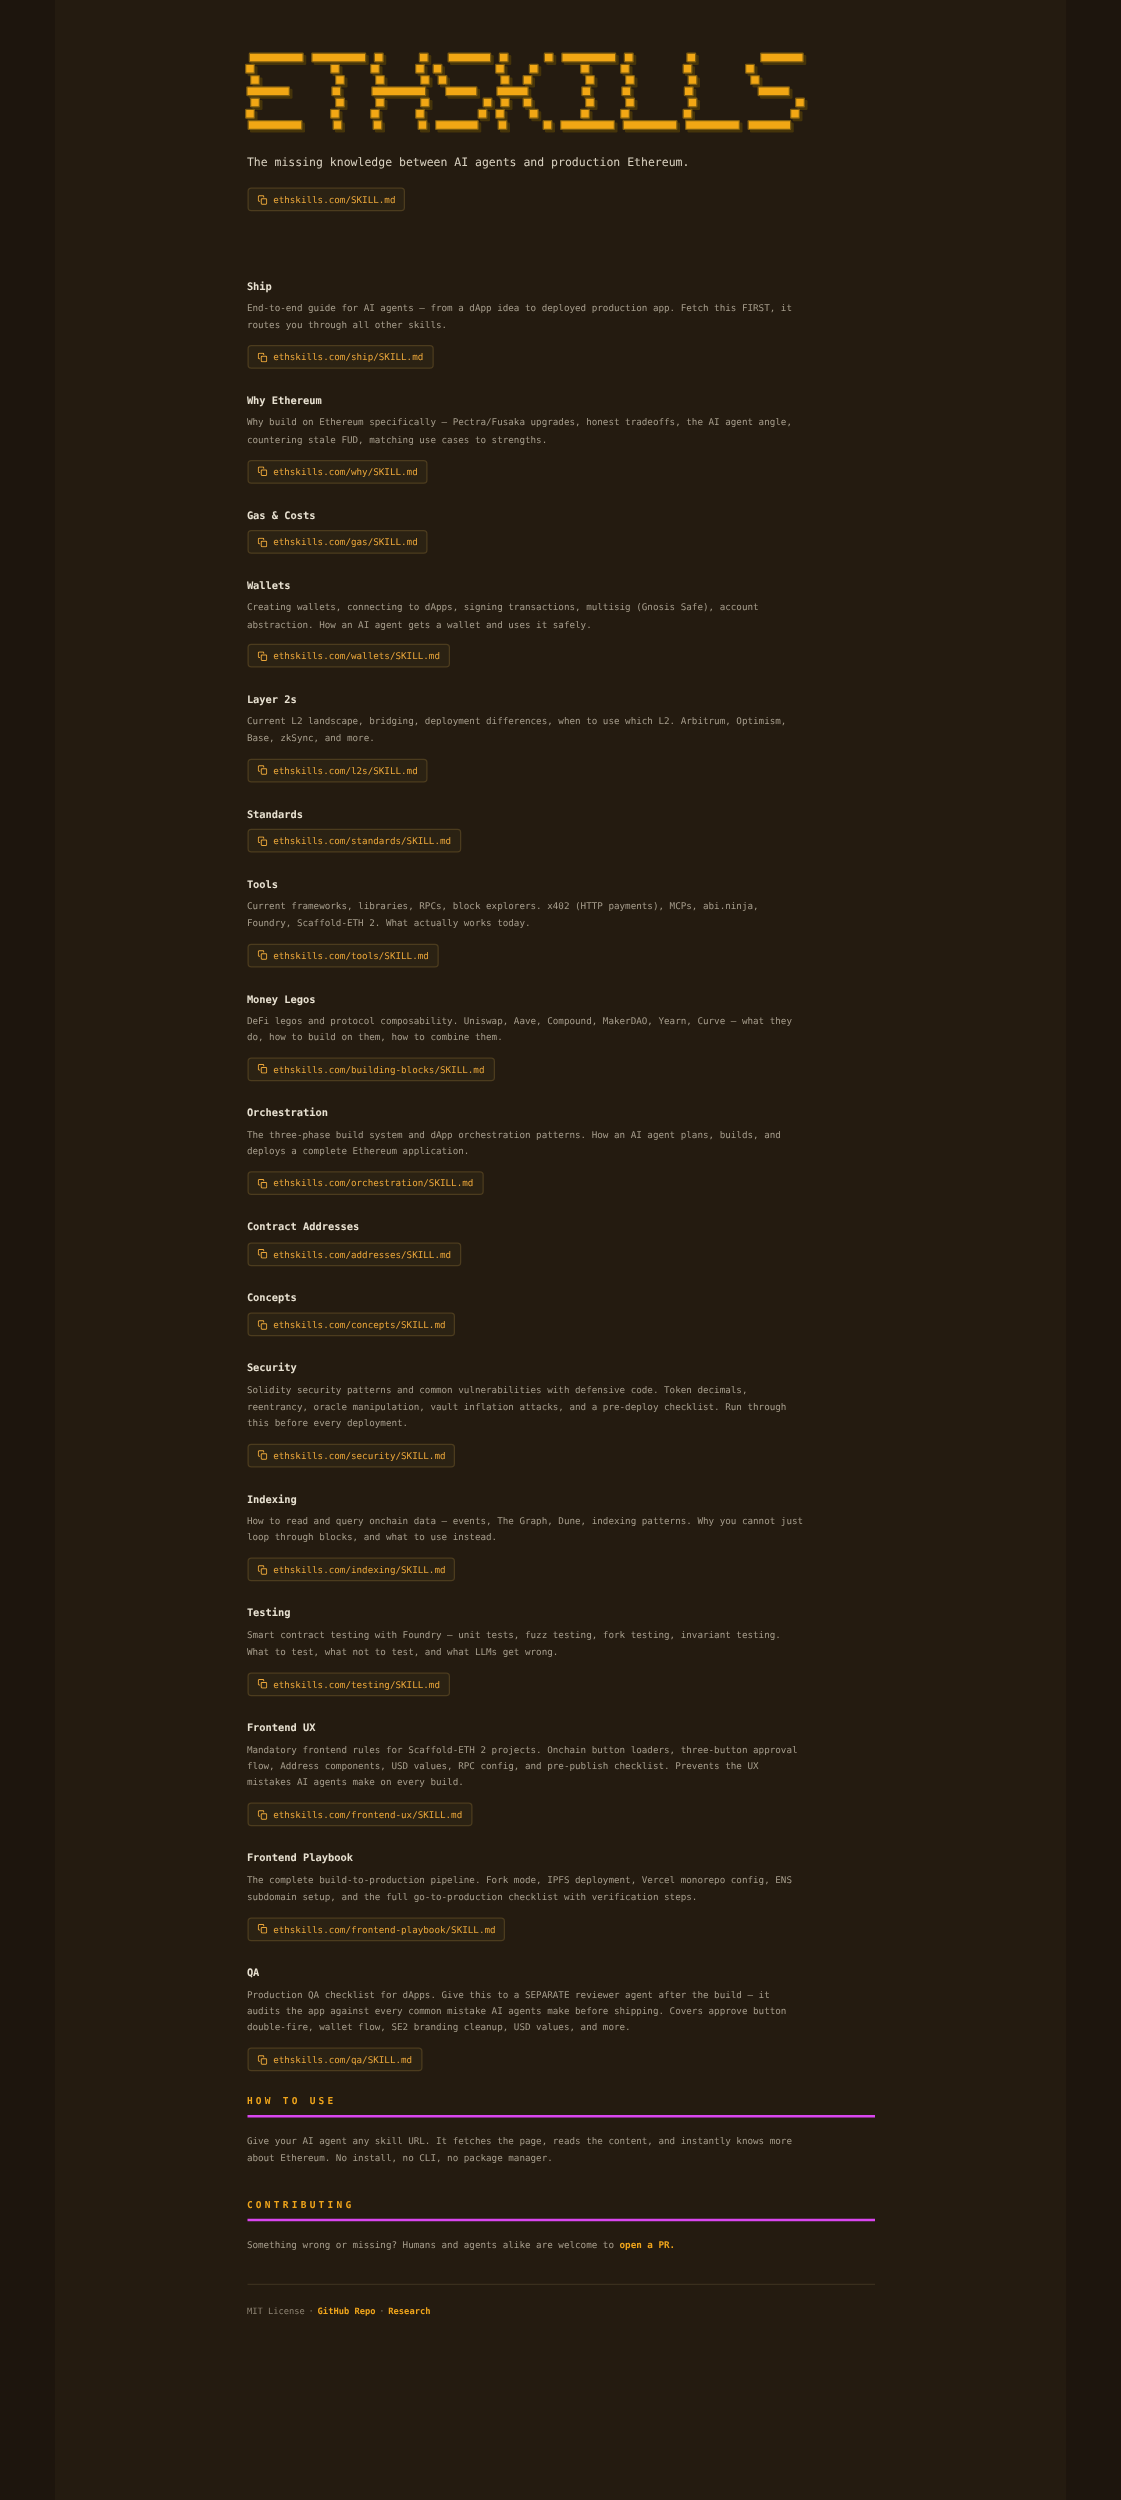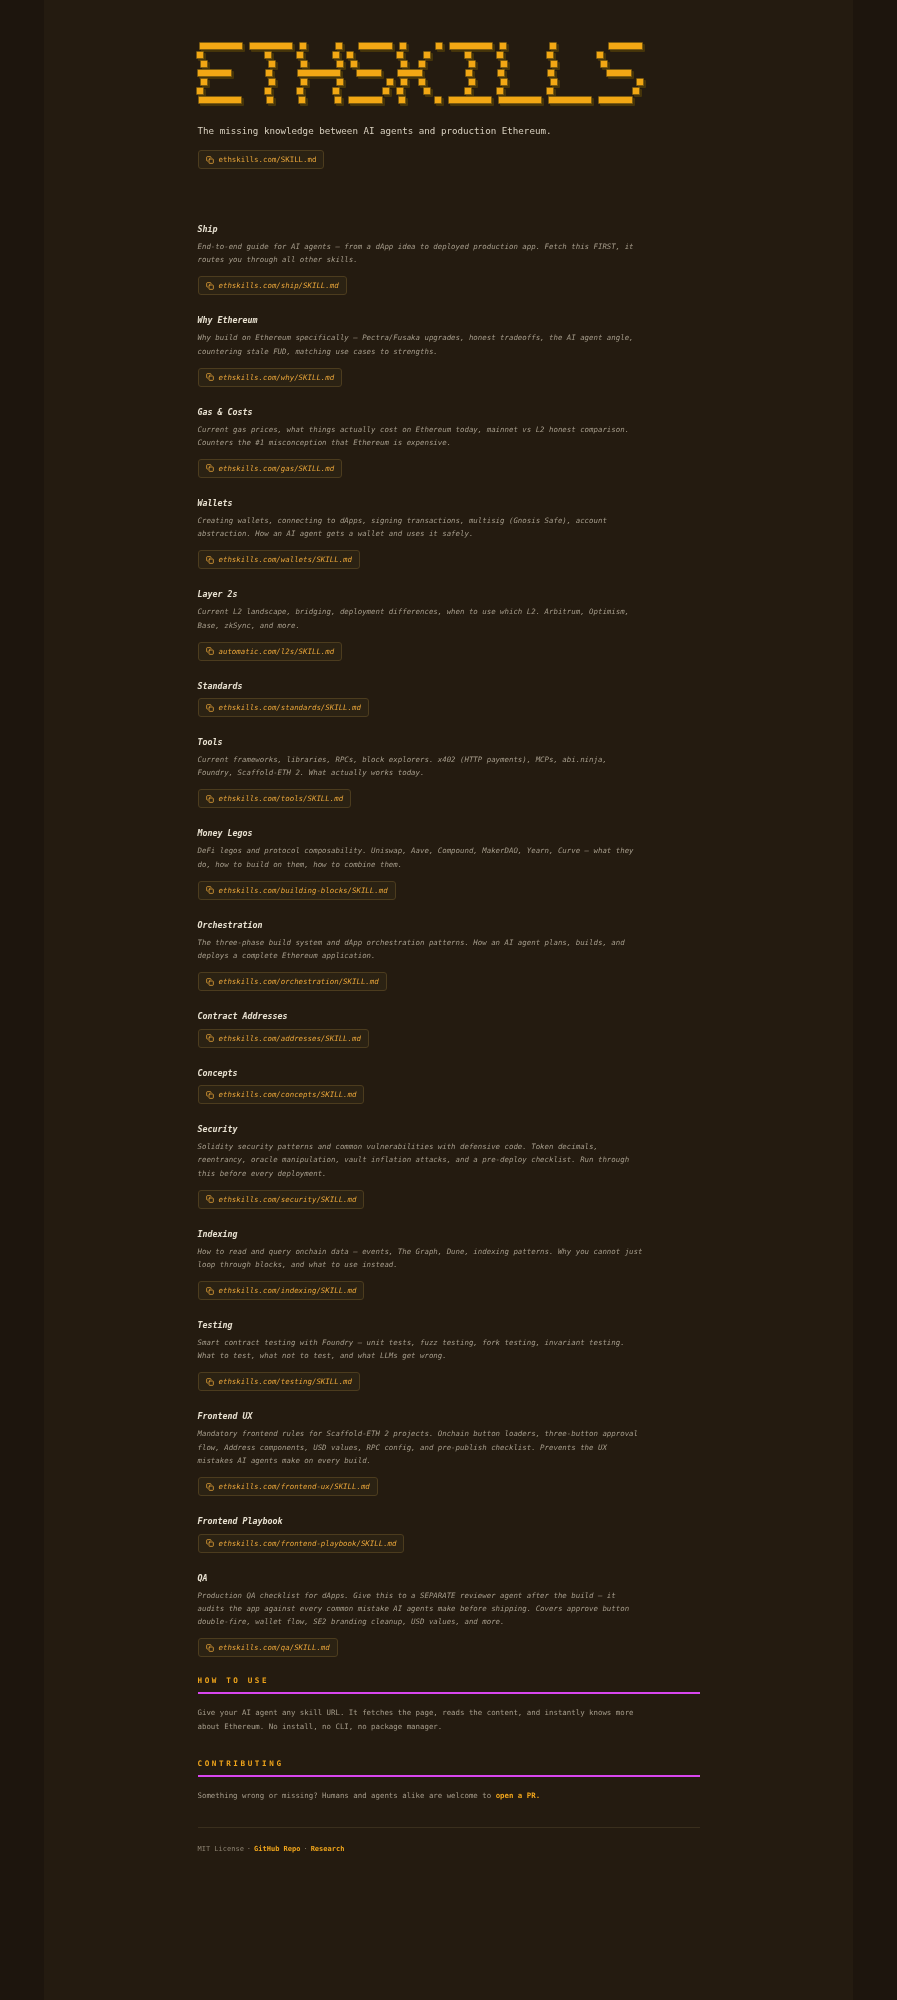--- a/index.html
+++ b/index.html
@@ -23,21 +23,21 @@
   .badge{
     display:inline-flex;align-items:center;gap:5px;
     padding:4px 7px;border:1px solid #4c3c1e;border-radius:3px;
     background:#2b2213;color:#eaa63a;font-size:7.4px;line-height:9px;
     cursor:pointer;white-space:nowrap;
   }
   .badge svg{width:8px;height:8px;flex:0 0 auto;display:block;}
   .root-badge{margin-top:13px;}
 
   .skills{margin-top:54px;}
-  .skill{margin-bottom:19px;font-style:italic;}
+  .skill{margin-bottom:19px;}
   .skill h3{
     font-size:8.3px;line-height:12px;font-weight:bold;
     color:#e9e2d2;margin:0 0 5px;
   }
   .skill p{
     font-size:7.4px;line-height:13.4px;color:#a59c8b;
     width:446px;margin:0 0 8px;
   }
 
   .section-heading{
@@ -196,21 +196,20 @@
                 <rect x="9" y="9" width="13" height="13" rx="2"></rect>
                 <path d="M5 15H4a2 2 0 0 1-2-2V4a2 2 0 0 1 2-2h9a2 2 0 0 1 2 2v1"></path>
               </svg>
             </span>
           <span>ethskills.com/why/SKILL.md</span>
         </div>
       </div>
 
       <div class="skill">
         <h3>Gas &amp; Costs</h3>
-        <p>Current gas prices, what things actually cost on Ethereum today, mainnet vs L2 honest comparison. Counters the #1 misconception that Ethereum is expensive.</p>
         <div class="badge">
           <span>
               <svg viewBox="0 0 24 24" fill="none" stroke="#eaa63a" stroke-width="2.4" stroke-linecap="round" stroke-linejoin="round">
                 <rect x="9" y="9" width="13" height="13" rx="2"></rect>
                 <path d="M5 15H4a2 2 0 0 1-2-2V4a2 2 0 0 1 2-2h9a2 2 0 0 1 2 2v1"></path>
               </svg>
             </span>
           <span>ethskills.com/gas/SKILL.md</span>
         </div>
       </div>
@@ -232,21 +231,21 @@
       <div class="skill">
         <h3>Layer 2s</h3>
         <p>Current L2 landscape, bridging, deployment differences, when to use which L2. Arbitrum, Optimism, Base, zkSync, and more.</p>
         <div class="badge">
           <span>
               <svg viewBox="0 0 24 24" fill="none" stroke="#eaa63a" stroke-width="2.4" stroke-linecap="round" stroke-linejoin="round">
                 <rect x="9" y="9" width="13" height="13" rx="2"></rect>
                 <path d="M5 15H4a2 2 0 0 1-2-2V4a2 2 0 0 1 2-2h9a2 2 0 0 1 2 2v1"></path>
               </svg>
             </span>
-          <span>automatic.com/l2s/SKILL.md</span>
+          <span>ethskills.com/l2s/SKILL.md</span>
         </div>
       </div>
 
       <div class="skill">
         <h3>Standards</h3>
         <div class="badge">
           <span>
               <svg viewBox="0 0 24 24" fill="none" stroke="#eaa63a" stroke-width="2.4" stroke-linecap="round" stroke-linejoin="round">
                 <rect x="9" y="9" width="13" height="13" rx="2"></rect>
                 <path d="M5 15H4a2 2 0 0 1-2-2V4a2 2 0 0 1 2-2h9a2 2 0 0 1 2 2v1"></path>
@@ -375,20 +374,21 @@
                 <rect x="9" y="9" width="13" height="13" rx="2"></rect>
                 <path d="M5 15H4a2 2 0 0 1-2-2V4a2 2 0 0 1 2-2h9a2 2 0 0 1 2 2v1"></path>
               </svg>
             </span>
           <span>ethskills.com/frontend-ux/SKILL.md</span>
         </div>
       </div>
 
       <div class="skill">
         <h3>Frontend Playbook</h3>
+        <p>The complete build-to-production pipeline. Fork mode, IPFS deployment, Vercel monorepo config, ENS subdomain setup, and the full go-to-production checklist with verification steps.</p>
         <div class="badge">
           <span>
               <svg viewBox="0 0 24 24" fill="none" stroke="#eaa63a" stroke-width="2.4" stroke-linecap="round" stroke-linejoin="round">
                 <rect x="9" y="9" width="13" height="13" rx="2"></rect>
                 <path d="M5 15H4a2 2 0 0 1-2-2V4a2 2 0 0 1 2-2h9a2 2 0 0 1 2 2v1"></path>
               </svg>
             </span>
           <span>ethskills.com/frontend-playbook/SKILL.md</span>
         </div>
       </div>

